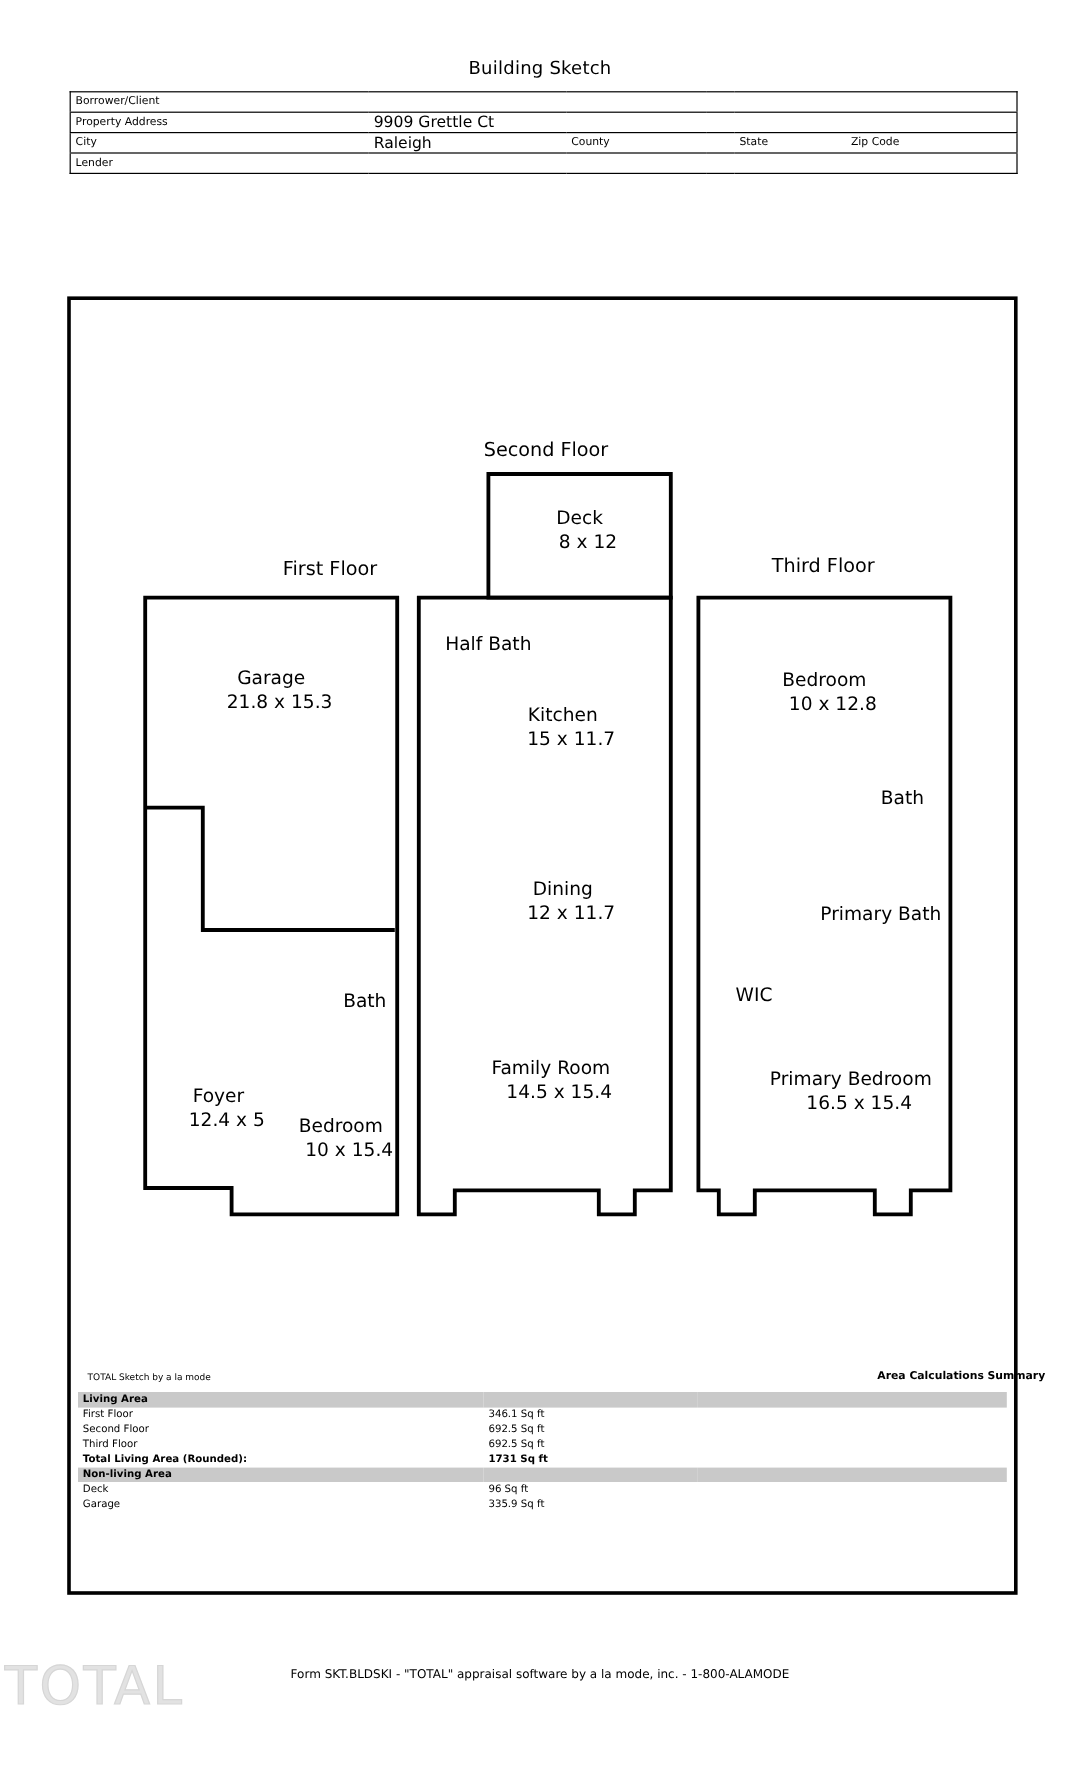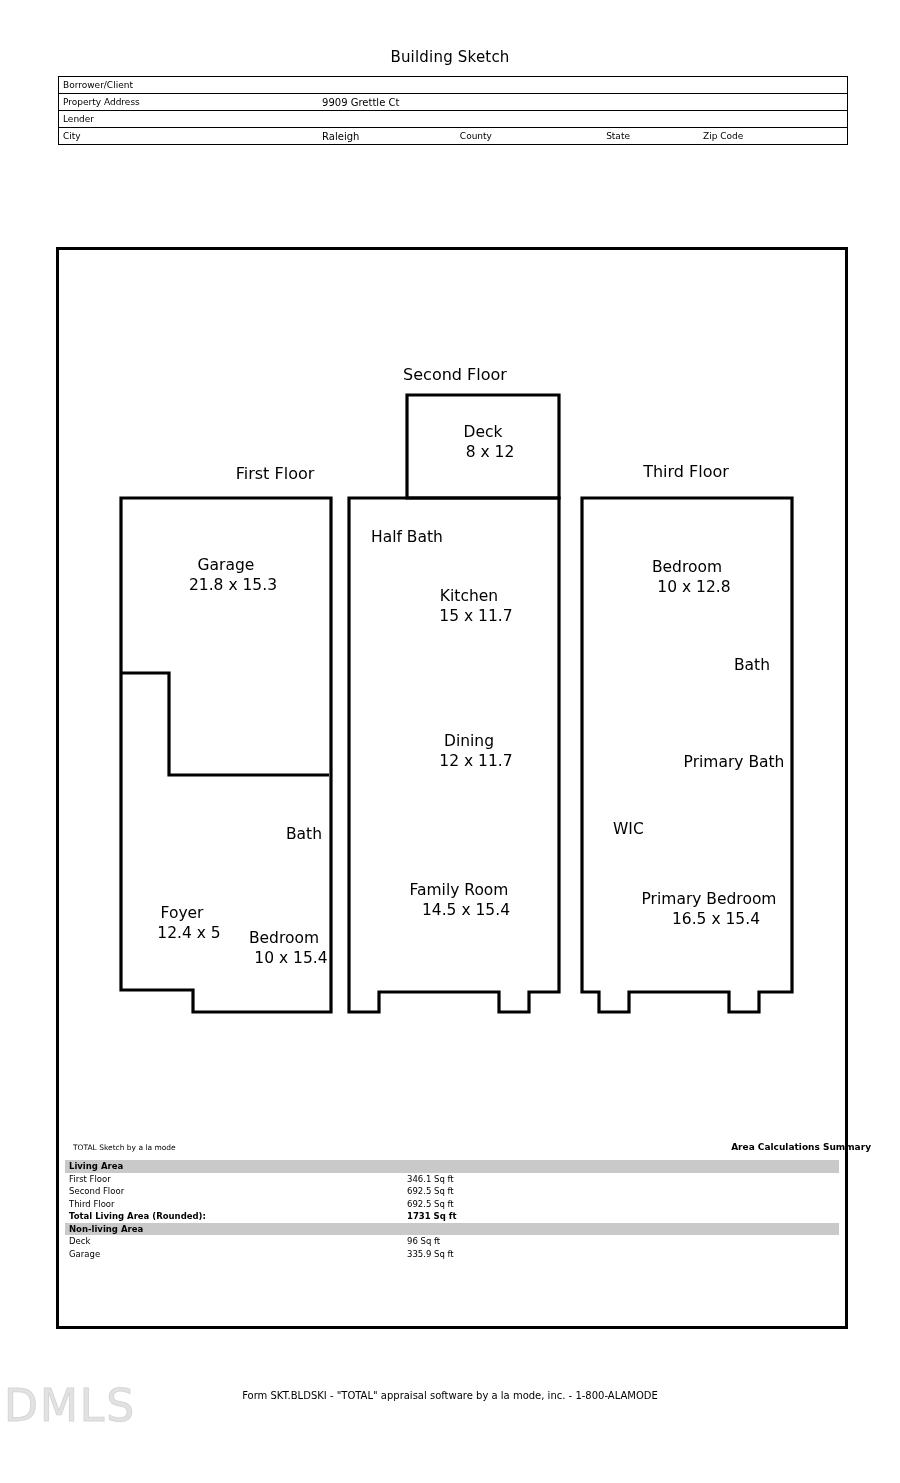--- a/index.html
+++ b/index.html
@@ -45,21 +45,21 @@
     border-bottom: 1px solid #000;
     padding: 2px 4px;
     height: 12px;
     vertical-align: bottom;
     line-height: 11px;
   }
   .info-table tr:first-child td { border-top: none; }
   .info-table tr:last-child td { border-bottom: none; }
   .lbl { white-space: nowrap; }
   .val {
-    font-size: 10px;
+    font-size: 13px;
     padding-left: 10px;
   }
 
   
   .sketch-frame {
     position: absolute;
     left: 56px;
     top: 247px;
     width: 792px;
     height: 1082px;
@@ -175,31 +175,31 @@
     <td></td>
     <td></td>
     <td></td>
     <td></td>
   </tr>
   <tr>
     <td class="lbl">Property Address</td>
     <td class="val" colspan="5">9909 Grettle Ct</td>
   </tr>
   <tr>
-    <td class="lbl">Lender</td>
-    <td class="val" colspan="5"></td>
-  </tr>
-  <tr>
     <td class="lbl">City</td>
     <td class="val">Raleigh</td>
     <td class="lbl">County</td>
     <td class="val"></td>
     <td class="lbl">State</td>
     <td class="lbl">Zip Code</td>
   </tr>
+  <tr>
+    <td class="lbl">Lender</td>
+    <td class="val" colspan="5"></td>
+  </tr>
 </tbody>
   </table>
 
 <div class="sketch-frame">
 
   <svg class="plan" viewBox="0 0 786 1076" preserveAspectRatio="none">
 
     <path d="M 62 248 L 272 248 L 272 762 L 134 762 L 134 740 L 62 740 Z
              M 62 423 L 110 423 L 110 525 L 270 525" fill="none" stroke="#000" stroke-width="3.2" stroke-linejoin="miter"></path>
 
@@ -311,14 +311,14 @@
     </tr>
     <tr>
       <td class="name">Garage</td>
       <td class="value">335.9 Sq ft</td>
       <td></td>
     </tr>
   </tbody>
     </table>
 </div>
 
-<div class="watermark">DMLS</div>
+<div class="watermark">TOTAL</div>
 <div class="form-footer">Form SKT.BLDSKI - "TOTAL" appraisal software by a la mode, inc. - 1-800-ALAMODE</div>
 
 </body></html>

